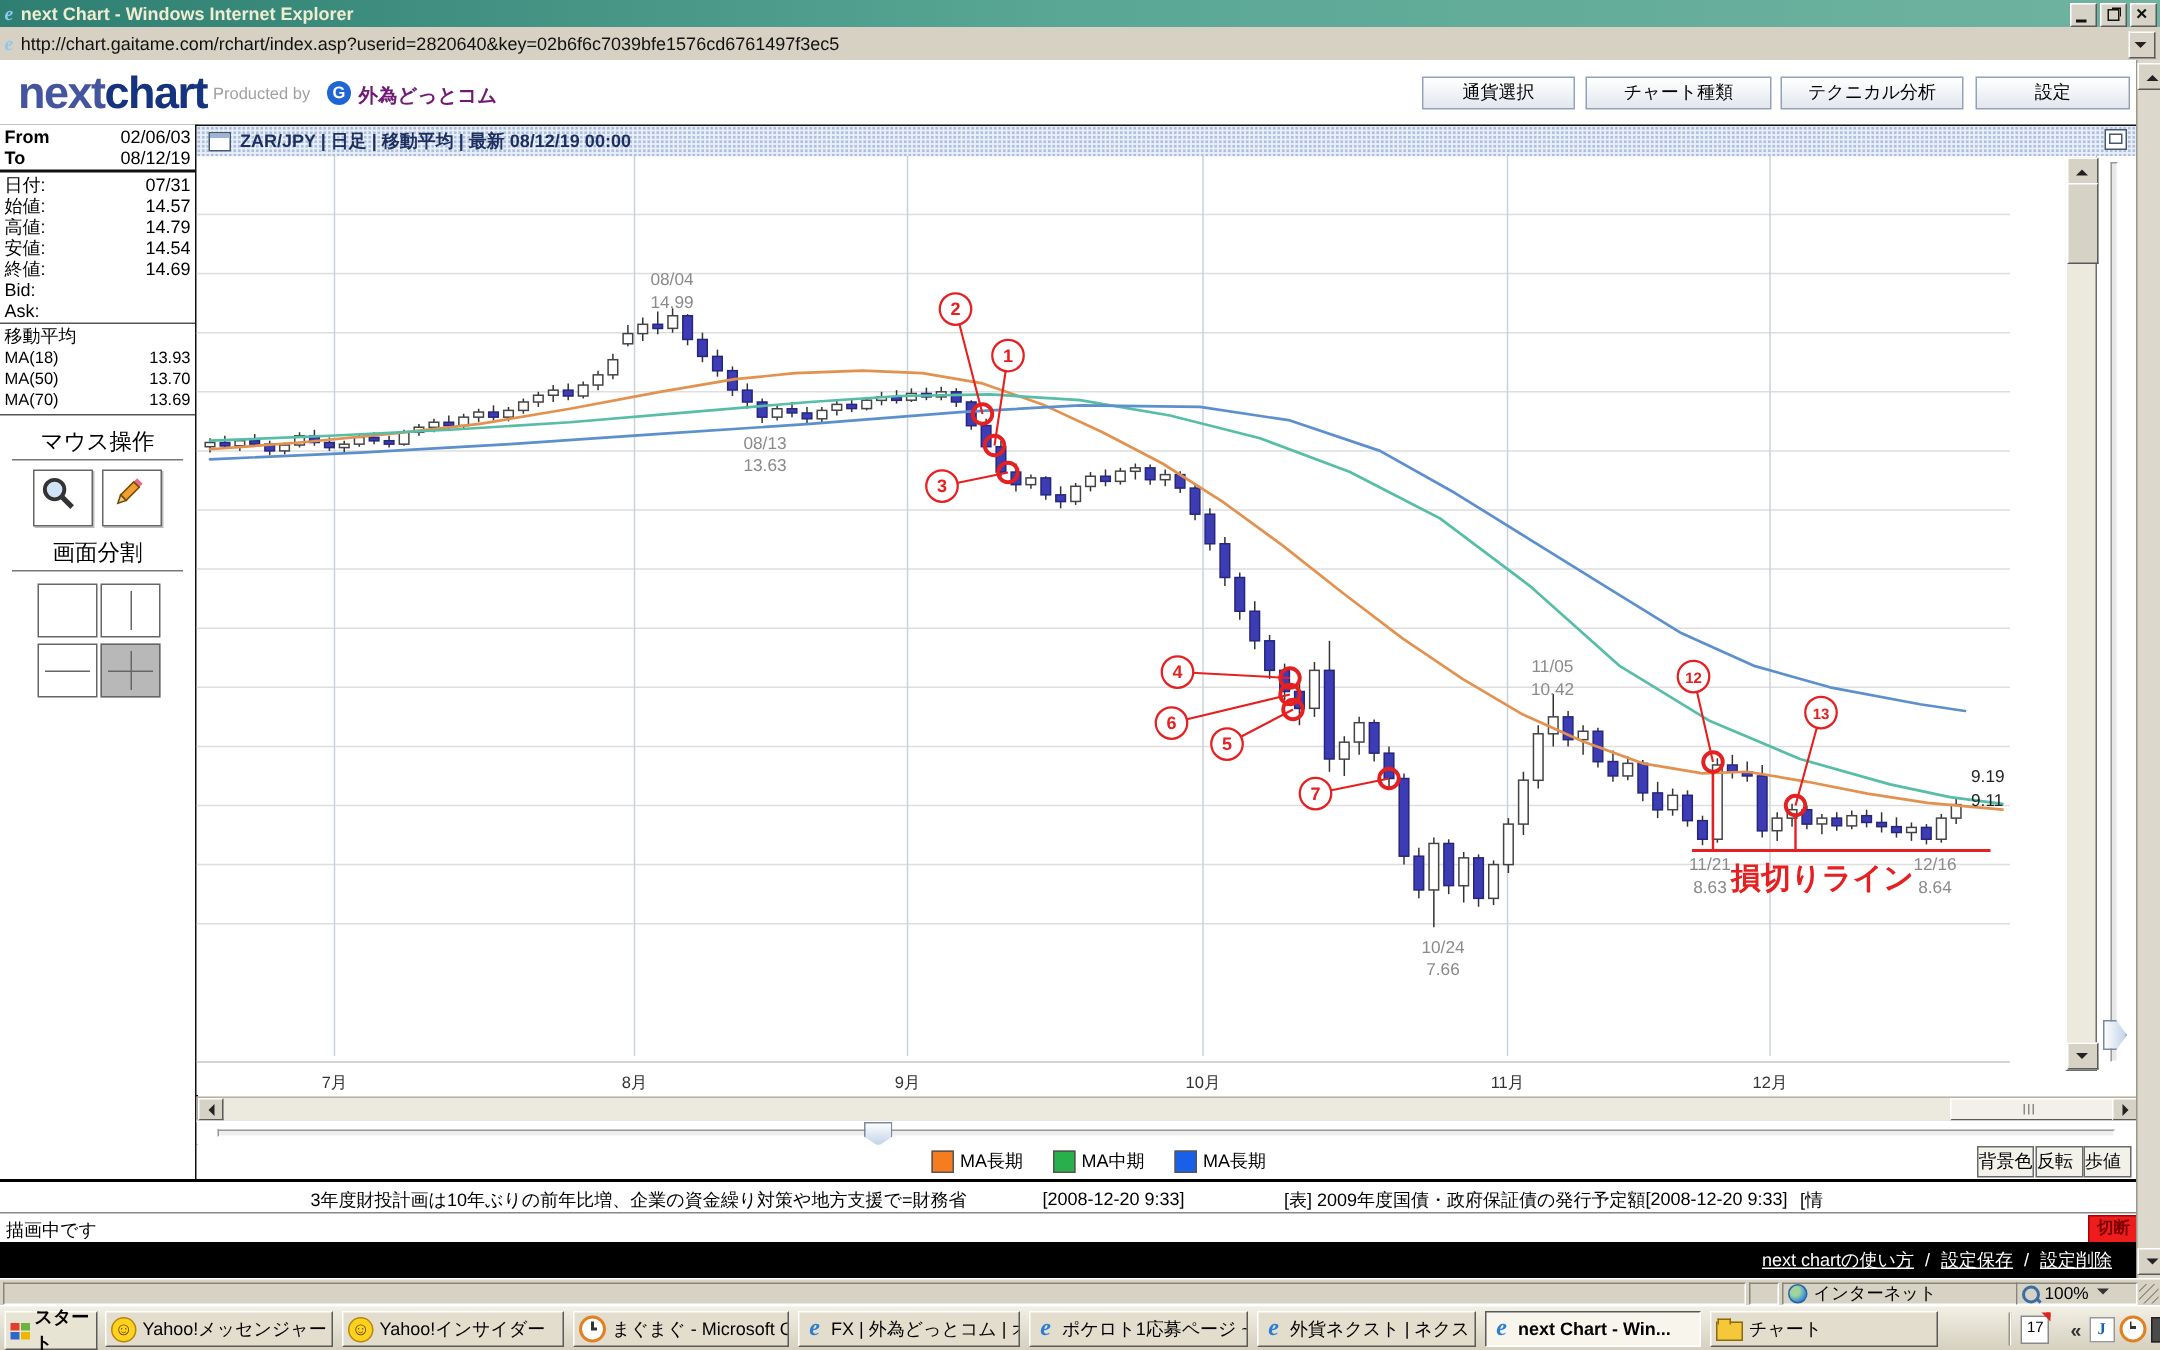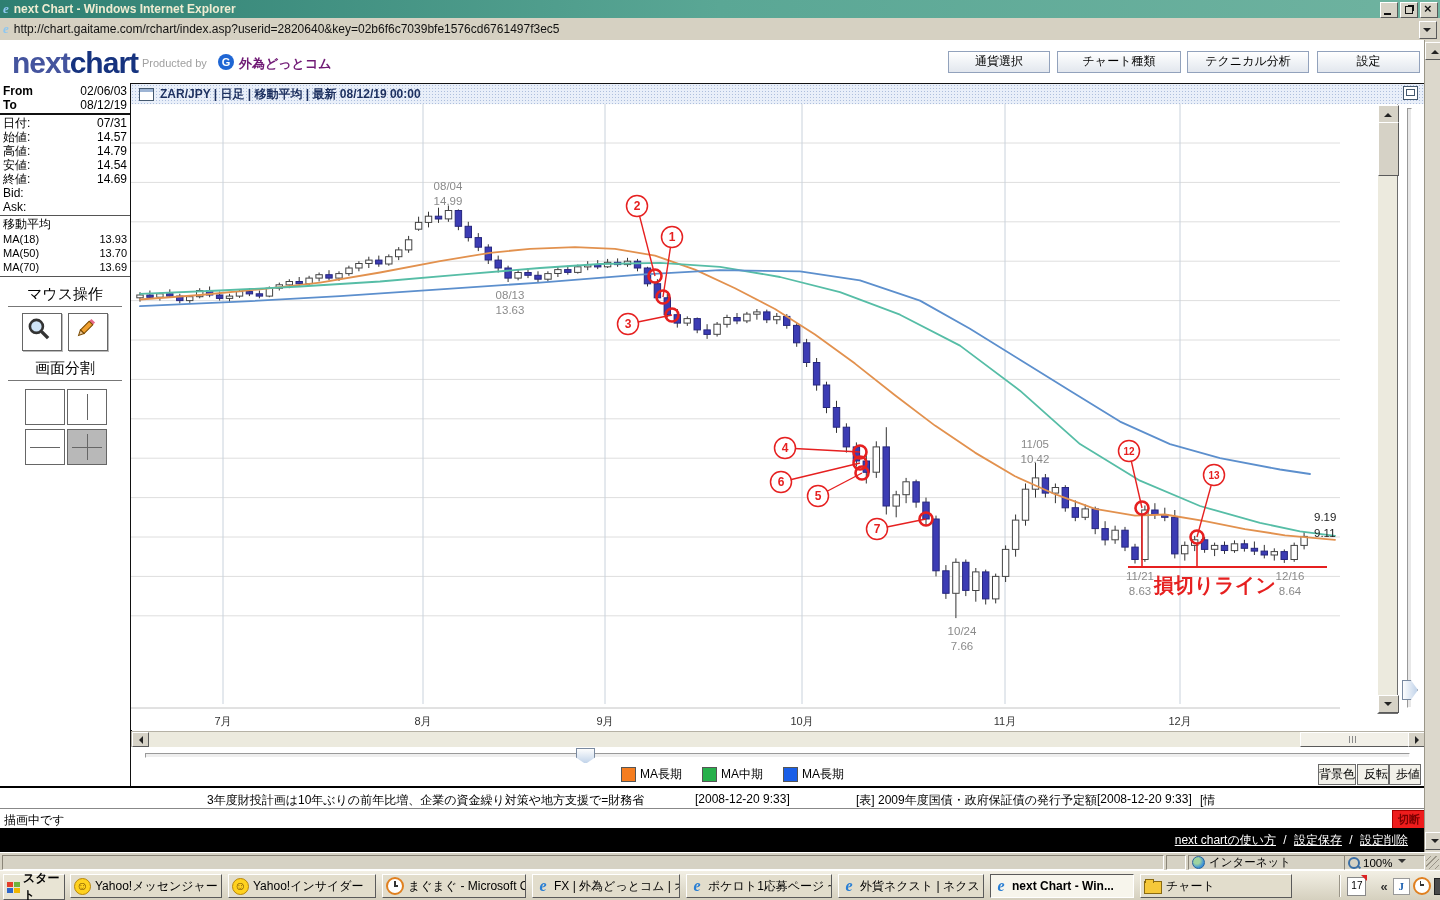--- a/index.html
+++ b/index.html
@@ -87,21 +87,21 @@
   .hslider{left:131px;top:747px;width:1293px;height:16px;background:#fff;}
   .hslider .track{position:absolute;left:14px;right:14px;top:6px;height:3px;background:#eee;border:1px solid #999;border-right-color:#fff;border-bottom-color:#fff;}
   .hthumb{position:absolute;left:445px;top:1px;width:17px;height:14px;background:linear-gradient(#fdfdfd,#c2d4ea);
     border:1px solid #7a8aa0;clip-path:polygon(0 0,100% 0,100% 60%,50% 100%,0 60%);}
 
   
   .legendrow{left:131px;top:763px;width:1293px;height:23px;background:#fff;display:flex;align-items:center;padding-left:490px;box-sizing:border-box;}
   .lg-item{display:flex;align-items:center;margin-right:20px;}
   .lg-sq{width:13px;height:13px;margin-right:4px;border:1px solid #555;}
   .footbtn{position:absolute;top:764px;height:19px;background:#f2f1ea;border:1px solid #6a6a6a;
-    font-size:12px;text-align:right;line-height:18px;}
+    font-size:12px;text-align:left;line-height:18px;}
 
   
   .newsrow{left:0;top:786px;width:1424px;height:22px;background:#fff;border-top:2px solid #000;}
   .newsrow span{position:absolute;top:4px;font-size:12px;white-space:nowrap;}
   .statusrow{left:0;top:808px;width:1424px;height:20px;background:#fff;border-top:1px solid #888;}
   .statustext{position:absolute;left:4px;top:3px;font-size:12px;}
   .disconnect{position:absolute;left:1392px;top:1px;width:32px;height:18px;background:#ee1c1c;border:1px solid #a00;
     color:#7a0000;font-weight:bold;font-size:11px;text-align:center;line-height:17px;}
   .blackbar{left:0;top:828px;width:1424px;height:24px;background:#000;}
   .blinks{position:absolute;right:16px;top:4px;color:#fff;font-size:12px;}

